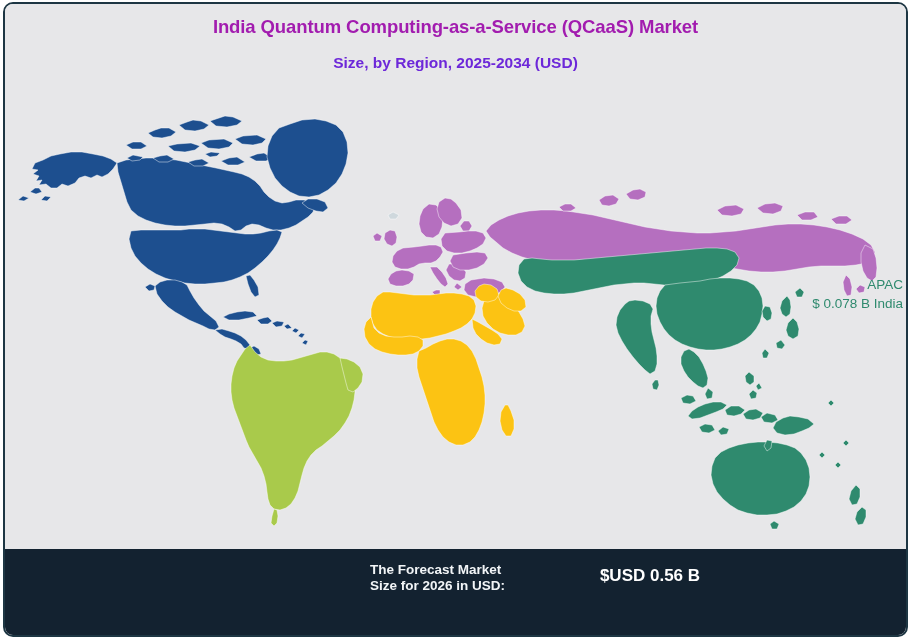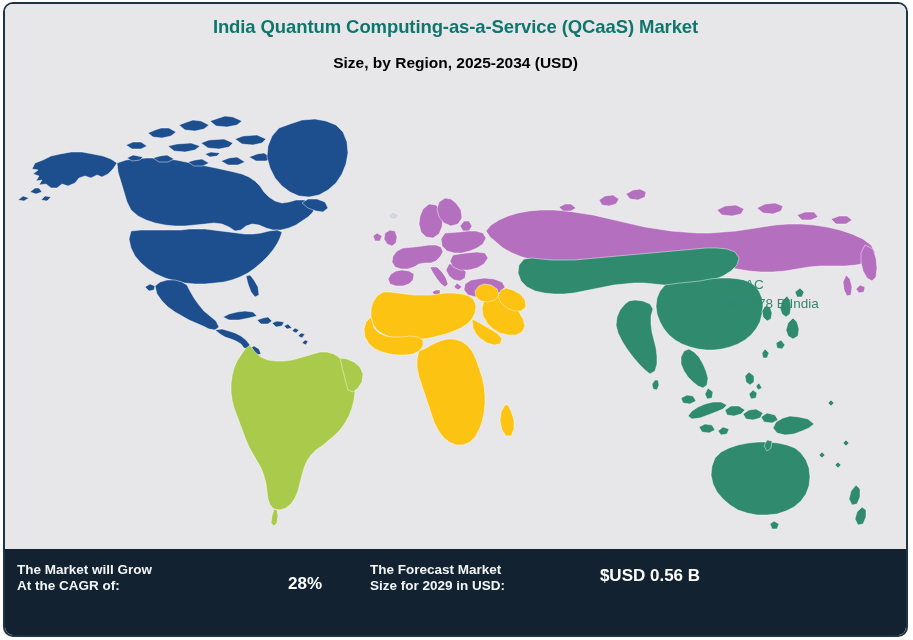--- a/index.html
+++ b/index.html
@@ -23,46 +23,46 @@
     position:absolute;
     left:0;top:0;
     width:901px;height:631px;
     background:#e7e7e9;
   }
   
   .title{
     position:absolute;left:0;top:12px;width:901px;
     text-align:center;
     font-size:18.5px;font-weight:bold;
-    color:#0f766e;
+    color:#a21caf;
     letter-spacing:-0.1px;
   }
   .subtitle{
     position:absolute;left:0;top:50px;width:901px;
     text-align:center;
     font-size:15.5px;font-weight:bold;
-    color:#000000;
+    color:#6d28d9;
   }
   
   .map-wrap{
     position:absolute;
     left:0px;top:96px;
     width:901px;height:430px;
   }
   .map-wrap svg{display:block;width:901px;height:430px;}
   .region{stroke:#ffffff;stroke-width:0.45;stroke-linejoin:round;}
   
   .apac-label{
     position:absolute;
     left:723px;top:271px;
     width:175px;
     color:#2f8a6e;
     font-size:13.5px;
     line-height:19px;
-    text-align:left;
+    text-align:right;
     pointer-events:none;
   }
   .apac-label .ttl{display:block;}
   .apac-label .val{display:block;}
   
   .bottombar{
     position:absolute;
     left:0px;top:545px;
     width:901px;height:90px;
     background:#132230;
@@ -277,28 +277,23 @@
       </svg>
     </div>
 
     <div class="apac-label">
       <span class="ttl">APAC</span>
       <span class="val">$ 0.078 B India</span>
     </div>
 
     <div class="bottombar">
 
-      <div class="stat stat-a">
-        <span class="stat-label">The Market will Grow
-At the CAGR of:</span>
-        <span class="stat-value">28%</span>
-      </div>
 
       <div class="stat stat-b">
         <span class="stat-label">The Forecast Market
-Size for 2029 in USD:</span>
+Size for 2026 in USD:</span>
         <span class="stat-value">$USD 0.56 B</span>
       </div>
 
     </div>
 
   </div>
 </div>
 
 </body></html>

